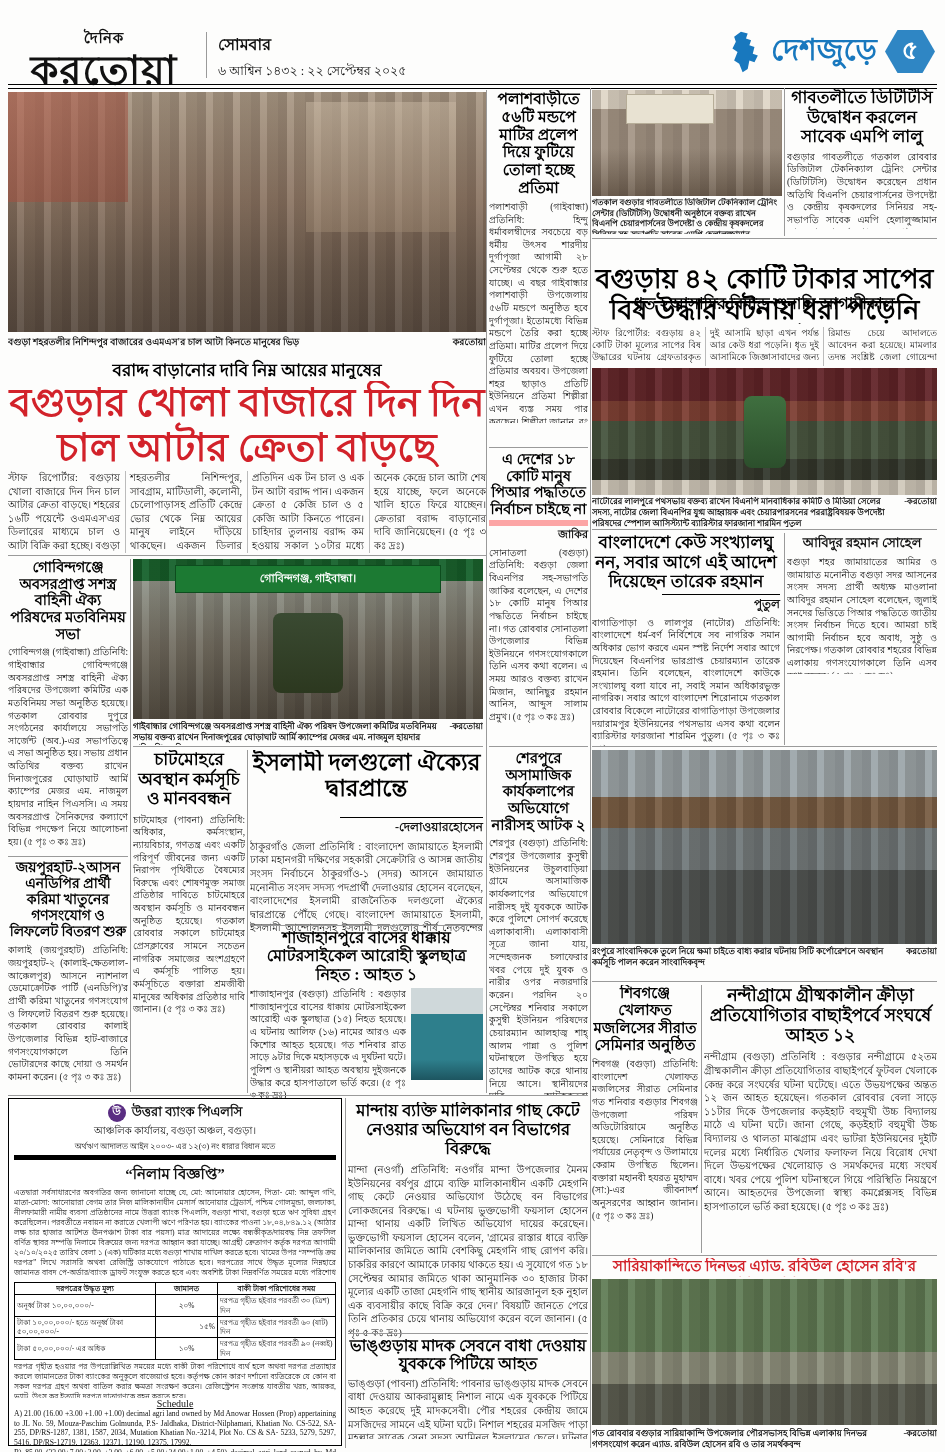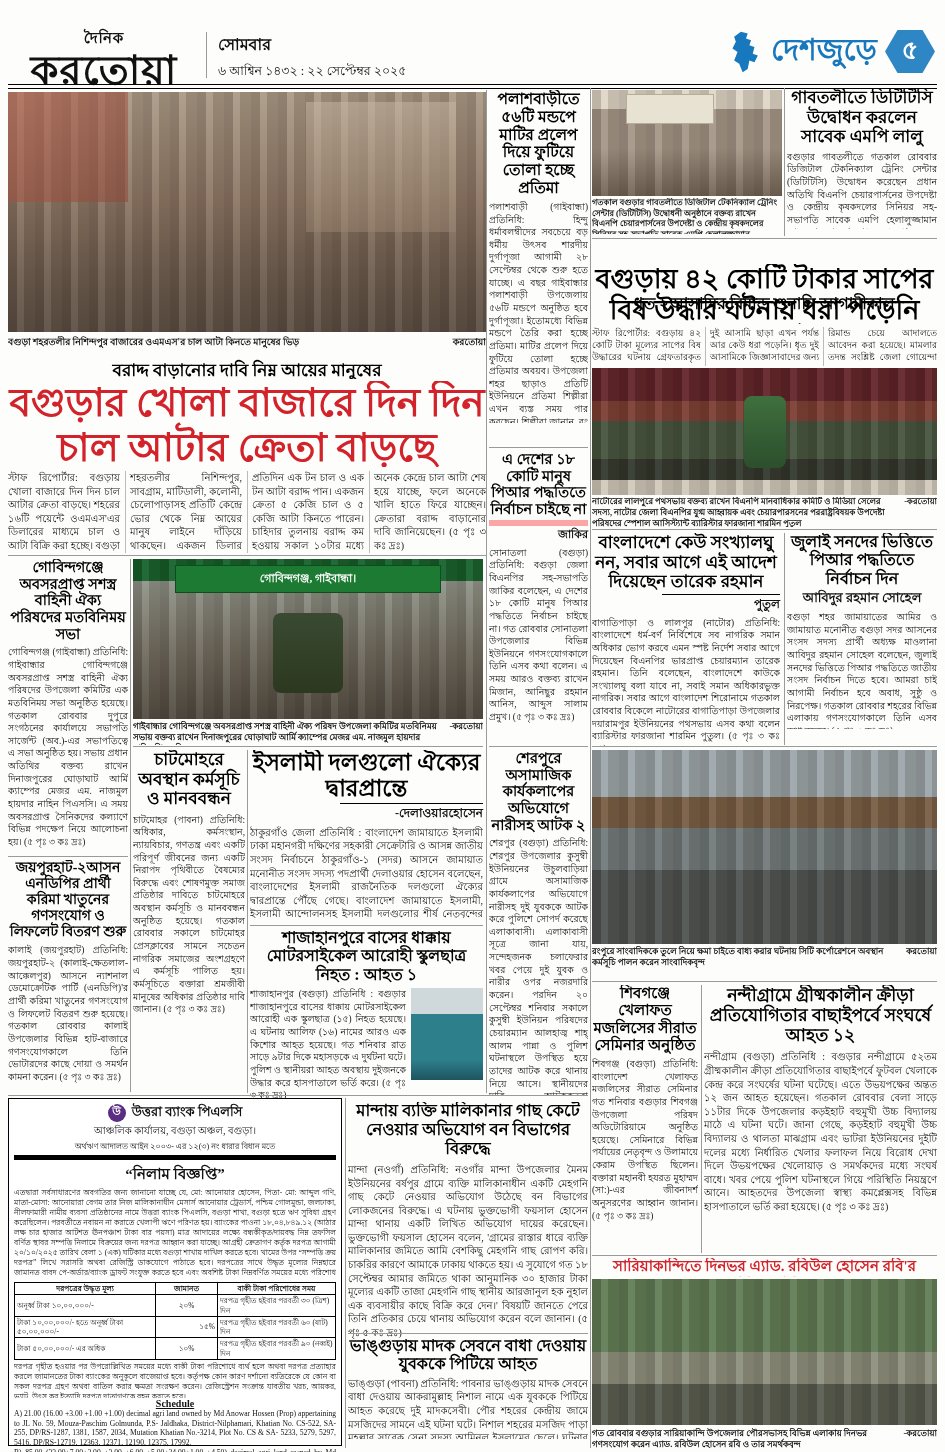--- a/index.html
+++ b/index.html
@@ -97,21 +97,21 @@
   </div>
   <div class="abs hrule" style="left:133px;top:746px;width:350px;"></div>
 
   <div class="abs" style="left:133px;top:750px;width:112px;height:342px;">
     <div class="hl" style="font-size:17px;">চাটমোহরে অবস্থান কর্মসূচি ও মানববন্ধন</div>
     <div class="body-txt body-sm" style="height:262px;margin-top:5px;">চাটমোহর (পাবনা) প্রতিনিধি: অধিকার, কর্মসংস্থান, ন্যায়বিচার, গণতন্ত্র এবং একটি পরিপূর্ণ জীবনের জন্য একটি নিরাপদ পৃথিবীতে বৈষম্যের বিরুদ্ধে এবং শোষণমুক্ত সমাজ প্রতিষ্ঠার দাবিতে চাটমোহরে অবস্থান কর্মসূচি ও মানববন্ধন অনুষ্ঠিত হয়েছে। গতকাল রোববার সকালে চাটমোহর প্রেসক্লাবের সামনে সচেতন নাগরিক সমাজের অংশগ্রহণে এ কর্মসূচি পালিত হয়। কর্মসূচিতে বক্তারা শ্রমজীবী মানুষের অধিকার প্রতিষ্ঠার দাবি জানান। (৫ পৃঃ ৩ কঃ দ্রঃ)</div>
   </div>
 
   <div class="abs" style="left:250px;top:750px;width:233px;height:172px;">
     <div class="hl" style="font-size:23px;">ইসলামী দলগুলো ঐক্যের দ্বারপ্রান্তে</div>
-    <div class="byline-r" style="border-top:1px solid #000;margin:0 0 2px 90px;">-দেলাওয়ারহোসেন</div>
+    <div class="byline-r" style="border-top:1px solid #000;margin:14px 0 2px 90px;">-দেলাওয়ারহোসেন</div>
     <div class="body-txt" style="height:92px;">ঠাকুরগাঁও জেলা প্রতিনিধি : বাংলাদেশ জামায়াতে ইসলামী ঢাকা মহানগরী দক্ষিণের সহকারী সেক্রেটারি ও আসন্ন জাতীয় সংসদ নির্বাচনে ঠাকুরগাঁও-১ (সদর) আসনে জামায়াত মনোনীত সংসদ সদস্য পদপ্রার্থী দেলাওয়ার হোসেন বলেছেন, বাংলাদেশের ইসলামী রাজনৈতিক দলগুলো ঐক্যের দ্বারপ্রান্তে পৌঁছে গেছে। বাংলাদেশ জামায়াতে ইসলামী, ইসলামী আন্দোলনসহ ইসলামী দলগুলোর শীর্ষ নেতৃবৃন্দের মধ্যে আলোচনা চলছে। গত শনিবার সন্ধ্যায় ঠাকুরগাঁও শহরের নিজ বাসভবনে সাংবাদিকদের সাথে মতবিনিময়কালে তিনি এসব কথা বলেন। (৫ পৃঃ ৩ কঃ দ্রঃ)</div>
   </div>
   <div class="abs hrule" style="left:250px;top:925px;width:233px;"></div>
 
   <div class="abs" style="left:250px;top:929px;width:233px;height:164px;">
     <div class="hl" style="font-size:16px;">শাজাহানপুরে বাসের ধাক্কায় মোটরসাইকেল আরোহী স্কুলছাত্র নিহত : আহত ১</div>
     <div style="margin-top:4px;height:112px;overflow:hidden;">
       <div class="photo" style="float:right;width:72px;height:92px;margin:0 0 3px 5px;position:relative;background:linear-gradient(180deg,#cfd8da 0 28%,#2e7f8c 28% 78%,#1d5560 100%);"></div>
       <div class="body-txt body-sm">শাজাহানপুর (বগুড়া) প্রতিনিধি : বগুড়ার শাজাহানপুরে বাসের ধাক্কায় মোটরসাইকেল আরোহী এক স্কুলছাত্র (১৫) নিহত হয়েছে। এ ঘটনায় আলিফ (১৬) নামের আরও এক কিশোর আহত হয়েছে। গত শনিবার রাত সাড়ে ৯টার দিকে মহাসড়কে এ দুর্ঘটনা ঘটে। পুলিশ ও স্থানীয়রা আহত অবস্থায় দুইজনকে উদ্ধার করে হাসপাতালে ভর্তি করে। (৫ পৃঃ ৩ কঃ দ্রঃ)</div>
     </div>
@@ -159,21 +159,20 @@
     <span class="cred">-করতোয়া</span>
   </div>
   <div class="abs hrule" style="left:592px;top:529px;width:345px;"></div>
 
   <div class="abs" style="left:592px;top:533px;width:188px;height:212px;">
     <div class="hl" style="font-size:17px;">বাংলাদেশে কেউ সংখ্যালঘু নন, সবার আগে এই আদেশ দিয়েছেন তারেক রহমান</div>
     <div class="byline-r" style="border-top:1px solid #000;margin:2px 0 2px 70px;">পুতুল</div>
     <div class="body-txt body-sm" style="height:130px;">বাগাতিপাড়া ও লালপুর (নাটোর) প্রতিনিধি: বাংলাদেশে ধর্ম-বর্ণ নির্বিশেষে সব নাগরিক সমান অধিকার ভোগ করবে এমন স্পষ্ট নির্দেশ সবার আগে দিয়েছেন বিএনপির ভারপ্রাপ্ত চেয়ারম্যান তারেক রহমান। তিনি বলেছেন, বাংলাদেশে কাউকে সংখ্যালঘু বলা যাবে না, সবাই সমান অধিকারভুক্ত নাগরিক। সবার আগে বাংলাদেশ শিরোনামে গতকাল রোববার বিকেলে নাটোরের বাগাতিপাড়া উপজেলার দয়ারামপুর ইউনিয়নের পথসভায় এসব কথা বলেন ব্যারিস্টার ফারজানা শারমিন পুতুল। (৫ পৃঃ ৩ কঃ দ্রঃ)</div>
   </div>
   <div class="abs" style="left:787px;top:533px;width:150px;height:212px;">
-    <div class="hl" style="font-size:16px;">জুলাই সনদের ভিত্তিতে পিআর পদ্ধতিতে নির্বাচন দিন</div>
     <div class="byline-c">আবিদুর রহমান সোহেল</div>
     <div class="body-txt body-sm" style="height:118px;margin-top:2px;">বগুড়া শহর জামায়াতের আমির ও জামায়াত মনোনীত বগুড়া সদর আসনের সংসদ সদস্য প্রার্থী অধ্যক্ষ মাওলানা আবিদুর রহমান সোহেল বলেছেন, জুলাই সনদের ভিত্তিতে পিআর পদ্ধতিতে জাতীয় সংসদ নির্বাচন দিতে হবে। আমরা চাই আগামী নির্বাচন হবে অবাধ, সুষ্ঠু ও নিরপেক্ষ। গতকাল রোববার শহরের বিভিন্ন এলাকায় গণসংযোগকালে তিনি এসব কথা বলেন। (৫ পৃঃ ৩ কঃ দ্রঃ)</div>
   </div>
   <div class="abs hrule" style="left:592px;top:746px;width:345px;"></div>
 
   <div class="photo abs" style="left:592px;top:750px;width:345px;height:194px;background:linear-gradient(180deg,#9aa4a8 0 24%,#75593f 24% 40%,#6e7678 40% 62%,#4a4f4e 62% 100%);">
     <div class="ph-noise"></div>
   </div>
   <div class="caption abs" style="left:592px;top:946px;width:345px;height:32px;font-size:8.6px;">
     <span>রংপুরে সাংবাদিককে তুলে নিয়ে ক্ষমা চাইতে বাধ্য করার ঘটনায় সিটি কর্পোরেশনে অবস্থান কর্মসূচি পালন করেন সাংবাদিকবৃন্দ</span>
@@ -228,21 +227,21 @@
         <td>দরপত্র গৃহীত হইবার পরবর্তী ৬০ (ষাট) দিন</td>
       </tr>
       <tr>
         <td>টাকা ৫০,০০,০০০/- এর অধিক</td>
         <td style="text-align:center;">১০%</td>
         <td>দরপত্র গৃহীত হইবার পরবর্তী ৯০ (নব্বই) দিন</td>
       </tr>
     </tbody>
       </table>
     <div class="ad-small" style="height:36px;">দরপত্র গৃহীত হওয়ার পর উপরোল্লিখিত সময়ের মধ্যে বাকী টাকা পরিশোধে ব্যর্থ হলে অথবা দরপত্র প্রত্যাহার করলে জামানতের টাকা ব্যাংকের অনুকূলে বাজেয়াপ্ত হবে। কর্তৃপক্ষ কোন কারণ দর্শানো ব্যতিরেকে যে কোন বা সকল দরপত্র গ্রহণ অথবা বাতিল করার ক্ষমতা সংরক্ষণ করেন। রেজিস্ট্রেশন সংক্রান্ত যাবতীয় খরচ, আয়কর, ভ্যাট, উৎস কর ইত্যাদি দরপত্র দাতাগণকে বহন করতে হবে।</div>
-    <div style="text-align:center;font-weight:bold;font-size:10px;text-decoration:underline;">Schedule</div>
+    <div style="text-align:center;font-weight:normal;font-size:10px;text-decoration:underline;">Schedule</div>
     <div style="height:96px;overflow:hidden;">
       <div class="sched-item">A) 21.00 (16.00 +3.00 +1.00 +1.00) decimal agri land owned by Md Anowar Hossen (Prop) appertaining to JL No. 59, Mouza-Paschim Golmunda, P.S- Jaldhaka, District-Nilphamari, Khatian No. CS-522, SA-255, DP/RS-1287, 1381, 1587, 2034, Mutation Khatian No.-3214, Plot No. CS &amp; SA- 5233, 5279, 5297, 5416, DP/RS-12719, 12363, 12371, 12190, 12375, 17992.</div>
       <div class="sched-item">B) 85.00 (33.00+7.00+2.00 +3.00 +6.00 +5.00+24.00+1.00 +4.50) decimal agri land owned by Md Anowar Hossen (Prop) appertaining to JL No. 59, Mouza-Paschim Golmunda, P.S- Jaldhaka, Dist-Nilphamari, Khatian No. CS-522, 1047, SA-144, 1458, DP/RS-1287, 1381, 1587, 1632, 2034, Mutation Khatian No.-3213, Plot No. CS &amp; SA- 5243, 5251, 5262, 5279, 5297, 5416, 4138, DP/RS-12719, 12363, 12277, 12335, 12182, 12371, 12190, 12375, 10014, 10013.</div>
 
     </div>
 
   </div>
 
   <div class="abs" style="left:348px;top:1102px;width:240px;height:228px;">
     <div class="hl" style="font-size:16.5px;">মান্দায় ব্যক্তি মালিকানার গাছ কেটে নেওয়ার অভিযোগ বন বিভাগের বিরুদ্ধে</div>

